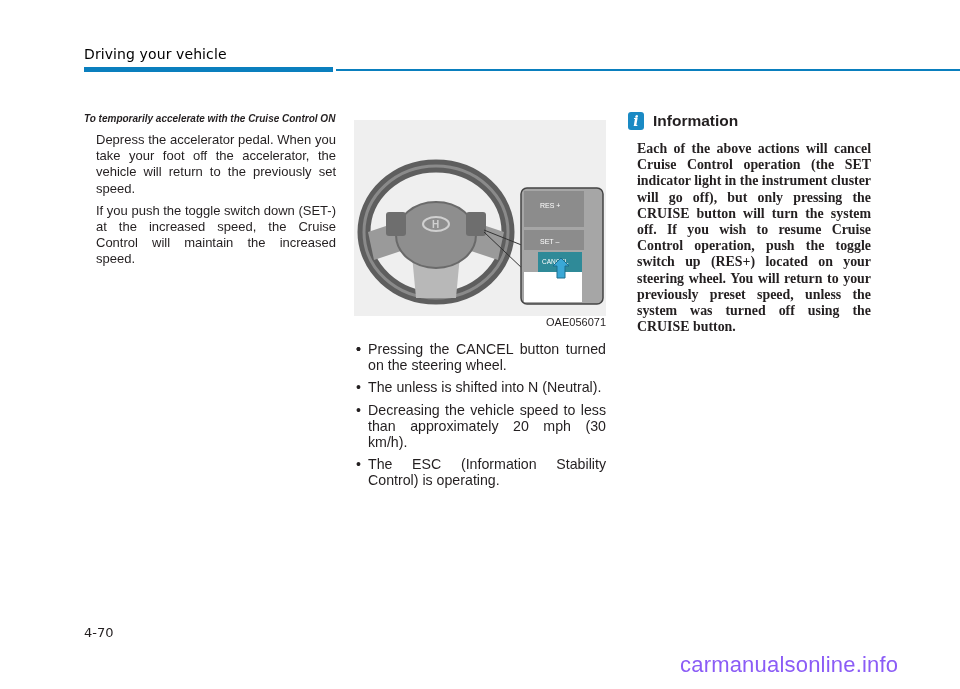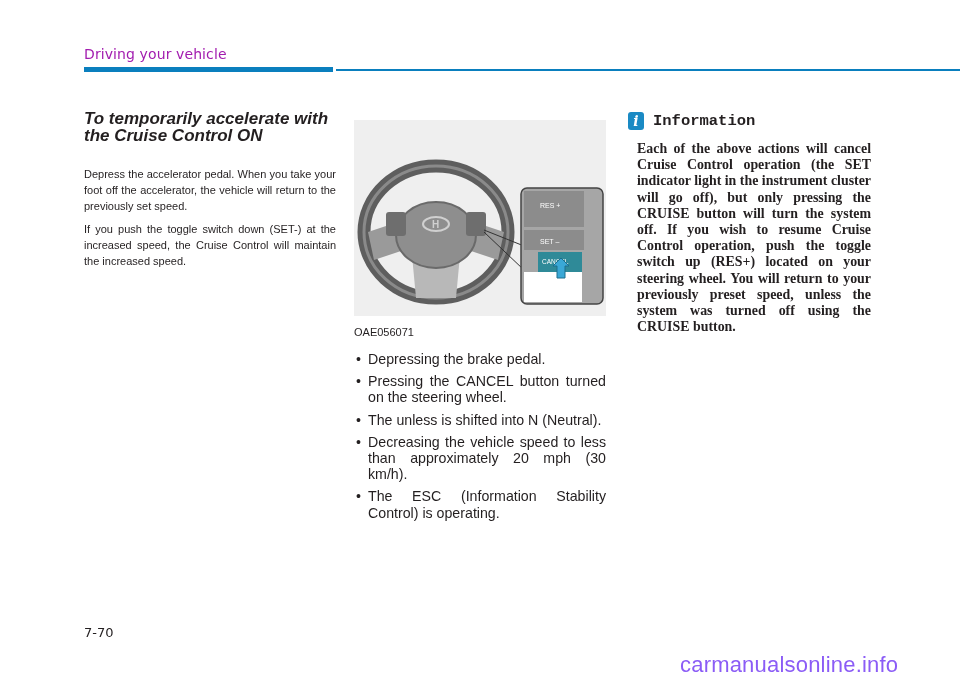--- a/index.html
+++ b/index.html
@@ -1,38 +1,38 @@
 <!DOCTYPE html>
 <html><head>
   <meta charset="utf-8">
   <style>
     html, body { margin: 0; padding: 0; background: #ffffff; }
     body { width: 960px; height: 689px; position: relative; overflow: hidden; font-family: "Liberation Sans", sans-serif; color: #231f20; }
-    .section-title { position: absolute; left: 84px; top: 46px; font-family: "DejaVu Sans", sans-serif; font-size: 14px; color: #a21caf; letter-spacing: 0.1px; }
+    .section-title { position: absolute; left: 84px; top: 46px; font-family: "DejaVu Sans", sans-serif; font-size: 14px; color: #000000; letter-spacing: 0.1px; }
     .rule-thick { position: absolute; left: 84px; top: 67px; width: 249px; height: 5px; background: #0a7fbe; }
     .rule-thin { position: absolute; left: 336px; top: 69px; width: 624px; height: 2px; background: #0a7fbe; }
 
     .col { position: absolute; top: 110px; width: 252px; }
     .col1 { left: 84px; }
     .col2 { left: 354px; }
     .col3 { left: 628px; }
 
-    .heading-italic { font-family: "Liberation Sans", sans-serif; font-weight: bold; font-style: italic; font-size: 17px; line-height: 17px; margin: 0 0 22px 0; color: #231f20; }
-    .body-text { font-family: "Liberation Sans", sans-serif; font-size: 11px; line-height: 16.2px; text-align: justify; margin: 0 0 6px 0; }
+    .heading-italic { font-family: "Liberation Sans", sans-serif; font-weight: bold; font-style: italic; font-size: 10px; line-height: 17px; margin: 0 0 5px 0; color: #231f20; }
+    .body-text { font-family: "Liberation Sans", sans-serif; font-size: 13px; line-height: 16.2px; text-align: justify; margin: 0 0 6px 12px; }
 
     .figure { width: 252px; height: 196px; background: #efefef; margin-top: 10px; position: relative; }
-    .fig-caption { text-align: left; font-size: 11px; margin-top: 10px; width: 252px; }
+    .fig-caption { text-align: right; font-size: 11px; margin-top: 0; width: 252px; }
 
     .bullets { list-style: none; padding: 0; margin: 13px 0 0 0; width: 252px; }
     .bullets li { font-size: 14.2px; line-height: 16.2px; text-align: justify; padding-left: 14px; position: relative; margin-bottom: 6px; }
     .bullets li .dot { position: absolute; left: 2px; top: 0; }
 
     .info-head { display: flex; align-items: center; height: 22px; margin-bottom: 6px; }
     .info-icon { width: 16px; height: 18px; background: #1a8ac4; border-radius: 3px; color: #fff; font-family: "DejaVu Serif", serif; font-style: italic; font-weight: bold; font-size: 14px; display: flex; align-items: center; justify-content: center; margin-right: 9px; }
-    .info-title { font-family: Liberation Mono, monospace; font-weight: bold; font-size: 15.5px; text-align: right; }
+    .info-title { font-family: Liberation Sans, sans-serif; font-weight: bold; font-size: 15.5px; text-align: right; }
     .info-body { font-family: "Liberation Serif", serif; font-weight: bold; font-size: 13.9px; line-height: 16.2px; text-align: justify; margin: 9px; }
 
     .page-number { position: absolute; left: 84px; top: 625px; font-family: "DejaVu Sans", sans-serif; font-size: 13px; color: #231f20; }
     .watermark { position: absolute; left: 680px; top: 652px; font-family: "Liberation Sans", sans-serif; font-size: 22px; color: #8b5cf6; letter-spacing: 0.2px; }
   </style>
 </head>
 <body>
 
 <div class="section-title">Driving your vehicle</div>
 <div class="rule-thick"></div>
@@ -73,30 +73,30 @@
       <rect x="170" y="152" width="58" height="30" fill="#ffffff"></rect>
       <text x="186" y="88" font-family="Liberation Sans, sans-serif" font-size="7" fill="#fff">RES +</text>
       <text x="186" y="124" font-family="Liberation Sans, sans-serif" font-size="7" fill="#fff">SET –</text>
       <text x="188" y="144" font-family="Liberation Sans, sans-serif" font-size="6.5" fill="#fff">CANCEL</text>
 
       <path d="M199 146 L207 138 L215 146 L211 146 L211 158 L203 158 L203 146 Z" fill="#3aa8d6" stroke="#1d6e8e" stroke-width="1"></path>
     </svg>
   </div>
   <div class="fig-caption">OAE056071</div>
   <ul class="bullets">
-    <li><span class="dot">•</span><span>Depressing the brake pedal.</span></li>
+    <li><span class="dot">•</span></li>
     <li><span class="dot">•</span><span>Pressing the CANCEL button turned on the steering wheel.</span></li>
     <li><span class="dot">•</span><span>The unless is shifted into N (Neutral).</span></li>
     <li><span class="dot">•</span><span>Decreasing the vehicle speed to less than approximately 20 mph (30 km/h).</span></li>
     <li><span class="dot">•</span><span>The ESC (Information Stability Control) is operating.</span></li>
   </ul>
 </div>
 
 <div class="col col3">
   <div class="info-head">
     <span class="info-icon">i</span>
     <span class="info-title">Information</span>
   </div>
   <p class="info-body">Each of the above actions will cancel Cruise Control operation (the SET indicator light in the instrument cluster will go off), but only pressing the CRUISE button will turn the system off. If you wish to resume Cruise Control operation, push the toggle switch up (RES+) located on your steering wheel. You will return to your previously preset speed, unless the system was turned off using the CRUISE button.</p>
 </div>
 
-<div class="page-number">7-70</div>
+<div class="page-number">4-70</div>
 <div class="watermark">carmanualsonline.info</div>
 
 </body></html>

